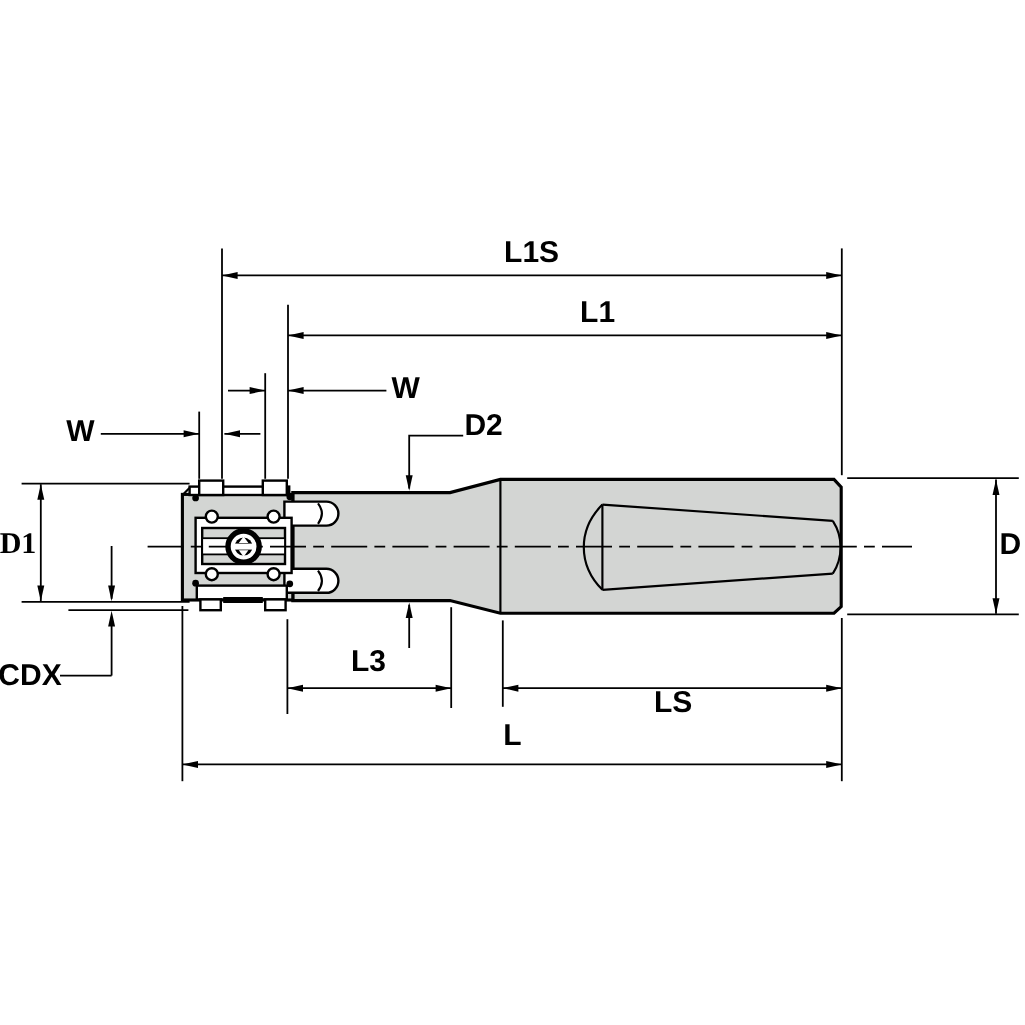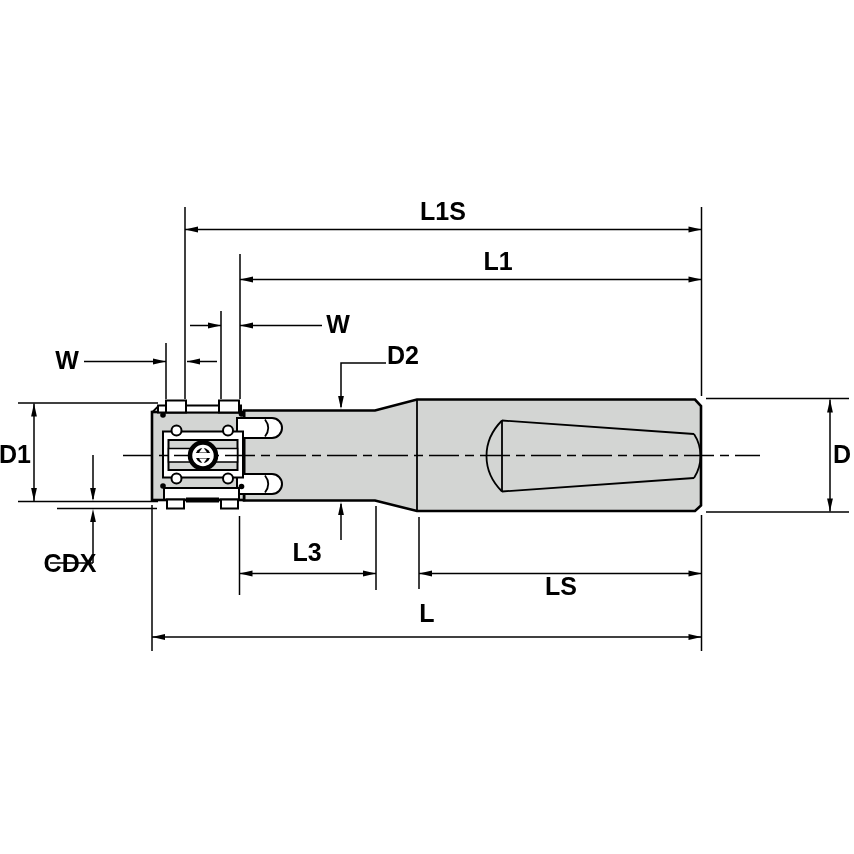--- a/index.html
+++ b/index.html
@@ -195,20 +195,20 @@
       <path class="arrow" d="M830,399.5 l-2.9,13 l5.8,0 Z"></path>
       <path class="arrow" d="M830,511.5 l-2.9,-13 l5.8,0 Z"></path>
     </g>
   </svg>
 
   <div class="dim-label" style="left:443px;top:211px;">L1S</div>
   <div class="dim-label" style="left:470px;top:261px;margin-left:28px;">L1</div>
   <div class="dim-label" style="left:338px;top:324px;">W</div>
   <div class="dim-label" style="left:67px;top:360px;">W</div>
   <div class="dim-label" style="left:403px;top:355px;">D2</div>
-  <div class="dim-label" style="left:15px;top:454px;">D1</div>
-  <div class="dim-label" style="left:25px;top:563px;margin-left:45px;">CDX</div>
+  <div class="dim-label" style="left:15px;top:454px;font-family:Liberation Serif, serif;">D1</div>
+  <div class="dim-label" style="left:25px;top:563px;">CDX</div>
   <div class="dim-label" style="left:307px;top:552px;">L3</div>
   <div class="dim-label" style="left:561px;top:586px;">LS</div>
   <div class="dim-label" style="left:427px;top:613px;">L</div>
   <div class="dim-label" style="left:842px;top:454px;">D</div>
 
 </div>
 
 </body></html>

